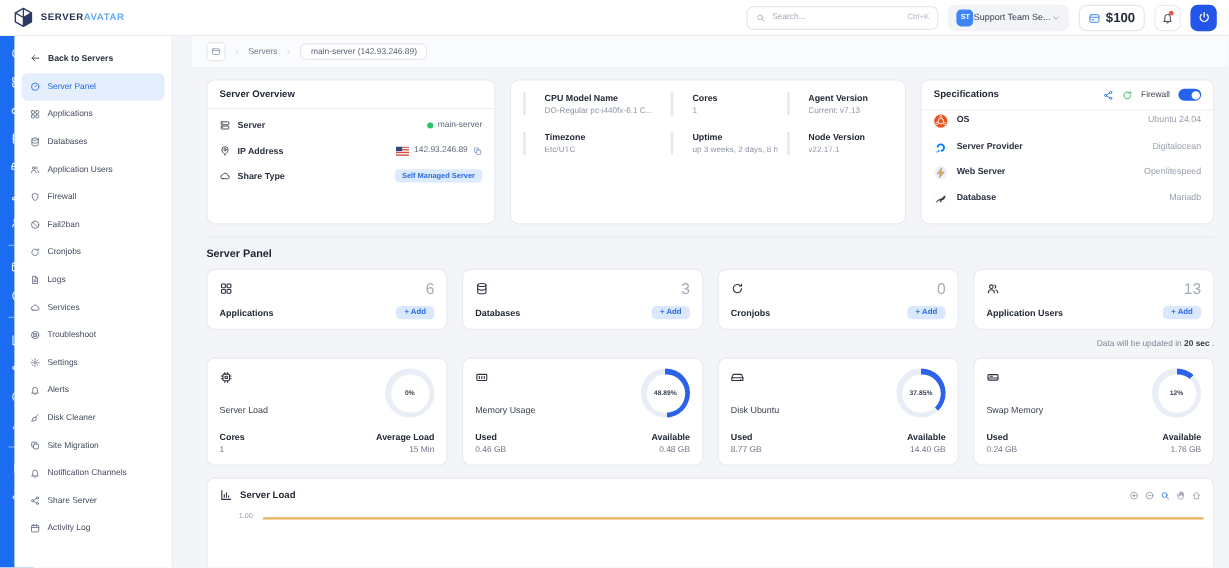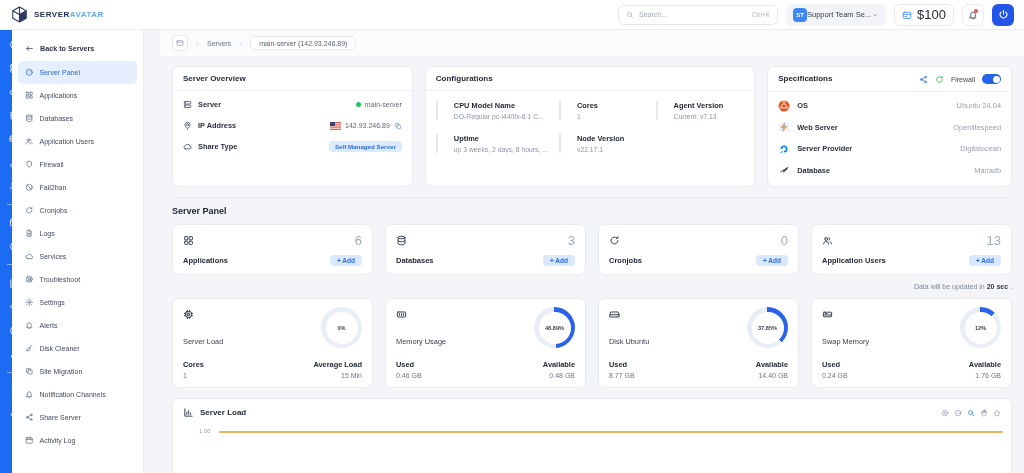--- a/index.html
+++ b/index.html
@@ -17,21 +17,21 @@
 .search{width:160px;height:20px;border:1px solid #e4e7ed;border-radius:6px;display:flex;align-items:center;gap:5px;padding:0 7px;color:#a2aab8;background:#fff}
 .search-ph{font-size:7px}
 .search-kbd{margin-left:auto;font-size:6.5px;color:#b3bac6}
 .s-ic{width:8px;height:8px}
 .userchip{height:22px;background:#f2f4f8;border-radius:6px;display:flex;align-items:center;padding:0 7px;border:none}
 .avatar{width:14px;height:14px;border-radius:4px;background:#3d86f5;color:#fff;font-size:6px;font-weight:700;display:flex;align-items:center;justify-content:center}
 .username{font-size:7.5px;color:#333a47}
 .chev-ic{width:8px;height:8px;color:#8a93a3}
 .wallet{height:22px;border:1px solid #e4e7ed;border-radius:6px;display:flex;align-items:center;gap:5px;padding:0 7px;background:#fff}
 .wallet-ic{width:10px;height:10px;color:#3d86f5}
-.wallet-amt{font-size:13px;font-weight:400;color:#232a37}
+.wallet-amt{font-size:11px;font-weight:700;color:#232a37}
 .iconbtn{width:22px;height:22px;border:1px solid #e9ebf0;border-radius:6px;background:#fff;display:flex;align-items:center;justify-content:center;position:relative}
 .bell-ic{width:10px;height:10px;color:#3c4350}
 .bell-dot{position:absolute;top:4px;right:5px;width:4px;height:4px;border-radius:50%;background:#e8554d}
 .powerbtn{width:22px;height:22px;border-radius:6px;background:#2356e8;display:flex;align-items:center;justify-content:center;color:#fff;border:none}
 .power-ic{width:11px;height:11px}
 
 
 .rail{position:absolute;left:0;top:30px;width:28px;height:443px;background:#1b6bf3;display:flex;flex-direction:column;align-items:center;padding:9px 0;gap:12.5px}
 .rail-btn{background:none;border:none;color:#fff;opacity:.92;display:flex;padding:0}
 .rail-ic{width:11px;height:11px}
@@ -74,21 +74,21 @@
 .chip{background:#d9e8fd;color:#2b6de0;font-size:6.5px;font-weight:700;padding:2px 7px;border-radius:4px;border:none}
 
 
 .cfg-grid{padding:10px 10px;display:grid;grid-template-columns:1.3fr 1fr 1fr;row-gap:14px;column-gap:8px}
 .cfg-item{border-left:2px solid #e4e7ec;padding-left:16px;min-width:0}
 .cfg-label{font-size:7.4px;font-weight:700;color:#232a37;margin-bottom:3px;white-space:nowrap;overflow:hidden}
 .cfg-value{font-size:6.8px;color:#8d95a6;white-space:nowrap;overflow:hidden}
 
 
 .spec-rows{padding:3px 10px 5px}
-.spec-row{display:flex;align-items:center;height:21.5px;gap:7px}
+.spec-row{display:flex;align-items:flex-start;height:21.5px;gap:7px}
 .logo{width:12px;height:12px;flex:none}
 .spec-label{font-size:7.4px;font-weight:700;color:#2a3140}
 .spec-value{margin-left:auto;font-size:7.4px;color:#99a0ae}
 .spec-tools{margin-left:auto;display:flex;align-items:center;gap:7px}
 .tool-btn{background:none;border:none;padding:0;display:flex}
 .tool-ic{width:9px;height:9px}
 .share-ic{color:#2d6fe0}.refresh-ic{color:#2aa952}
 .fw-label{font-size:7px;color:#3c4350}
 .toggle{width:19px;height:10px;border-radius:5px;background:#2563eb;position:relative;border:none}
 .toggle::after{content:"";position:absolute;right:1.5px;top:1.5px;width:7px;height:7px;border-radius:50%;background:#fff}
@@ -646,35 +646,36 @@
               </svg>
             <span class="ov-label">Share Type</span>
             <span class="ov-value">
                 <span class="badge">Self Managed Server</span>
               </span>
           </div>
         </div>
       </section>
 
       <section class="card">
-        <div class="card-head">
-            <span class="card-title">Configurations</span>
-          </div>
         <div class="cfg-grid" id="cfg-grid">
             <div class="cfg-item">
               <div class="cfg-label">CPU Model Name</div>
               <div class="cfg-value">DO-Regular pc-i440fx-6.1 C...</div>
             </div>
             <div class="cfg-item">
               <div class="cfg-label">Cores</div>
               <div class="cfg-value">1</div>
             </div>
             <div class="cfg-item">
               <div class="cfg-label">Agent Version</div>
               <div class="cfg-value">Current: v7.13</div>
+            </div>
+            <div class="cfg-item">
+              <div class="cfg-label">Timezone</div>
+              <div class="cfg-value">Etc/UTC</div>
             </div>
             <div class="cfg-item">
               <div class="cfg-label">Uptime</div>
               <div class="cfg-value">up 3 weeks, 2 days, 8 hours, ...</div>
             </div>
             <div class="cfg-item">
               <div class="cfg-label">Node Version</div>
               <div class="cfg-value">v22.17.1</div>
             </div>
           </div>
@@ -701,31 +702,31 @@
         <div class="spec-rows" id="spec-rows">
             <div class="spec-row">
               <svg class="logo">
                 <use href="#s-ubuntu"></use>
               </svg>
               <span class="spec-label">OS</span>
               <span class="spec-value">Ubuntu 24.04</span>
             </div>
             <div class="spec-row">
               <svg class="logo">
+                <use href="#s-digitalocean"></use>
+              </svg>
+              <span class="spec-label">Server Provider</span>
+              <span class="spec-value">Digitalocean</span>
+            </div>
+            <div class="spec-row">
+              <svg class="logo">
                 <use href="#s-litespeed"></use>
               </svg>
               <span class="spec-label">Web Server</span>
               <span class="spec-value">Openlitespeed</span>
-            </div>
-            <div class="spec-row">
-              <svg class="logo">
-                <use href="#s-digitalocean"></use>
-              </svg>
-              <span class="spec-label">Server Provider</span>
-              <span class="spec-value">Digitalocean</span>
             </div>
             <div class="spec-row">
               <svg class="logo">
                 <use href="#s-mariadb"></use>
               </svg>
               <span class="spec-label">Database</span>
               <span class="spec-value">Mariadb</span>
             </div>
           </div>
       </section>

